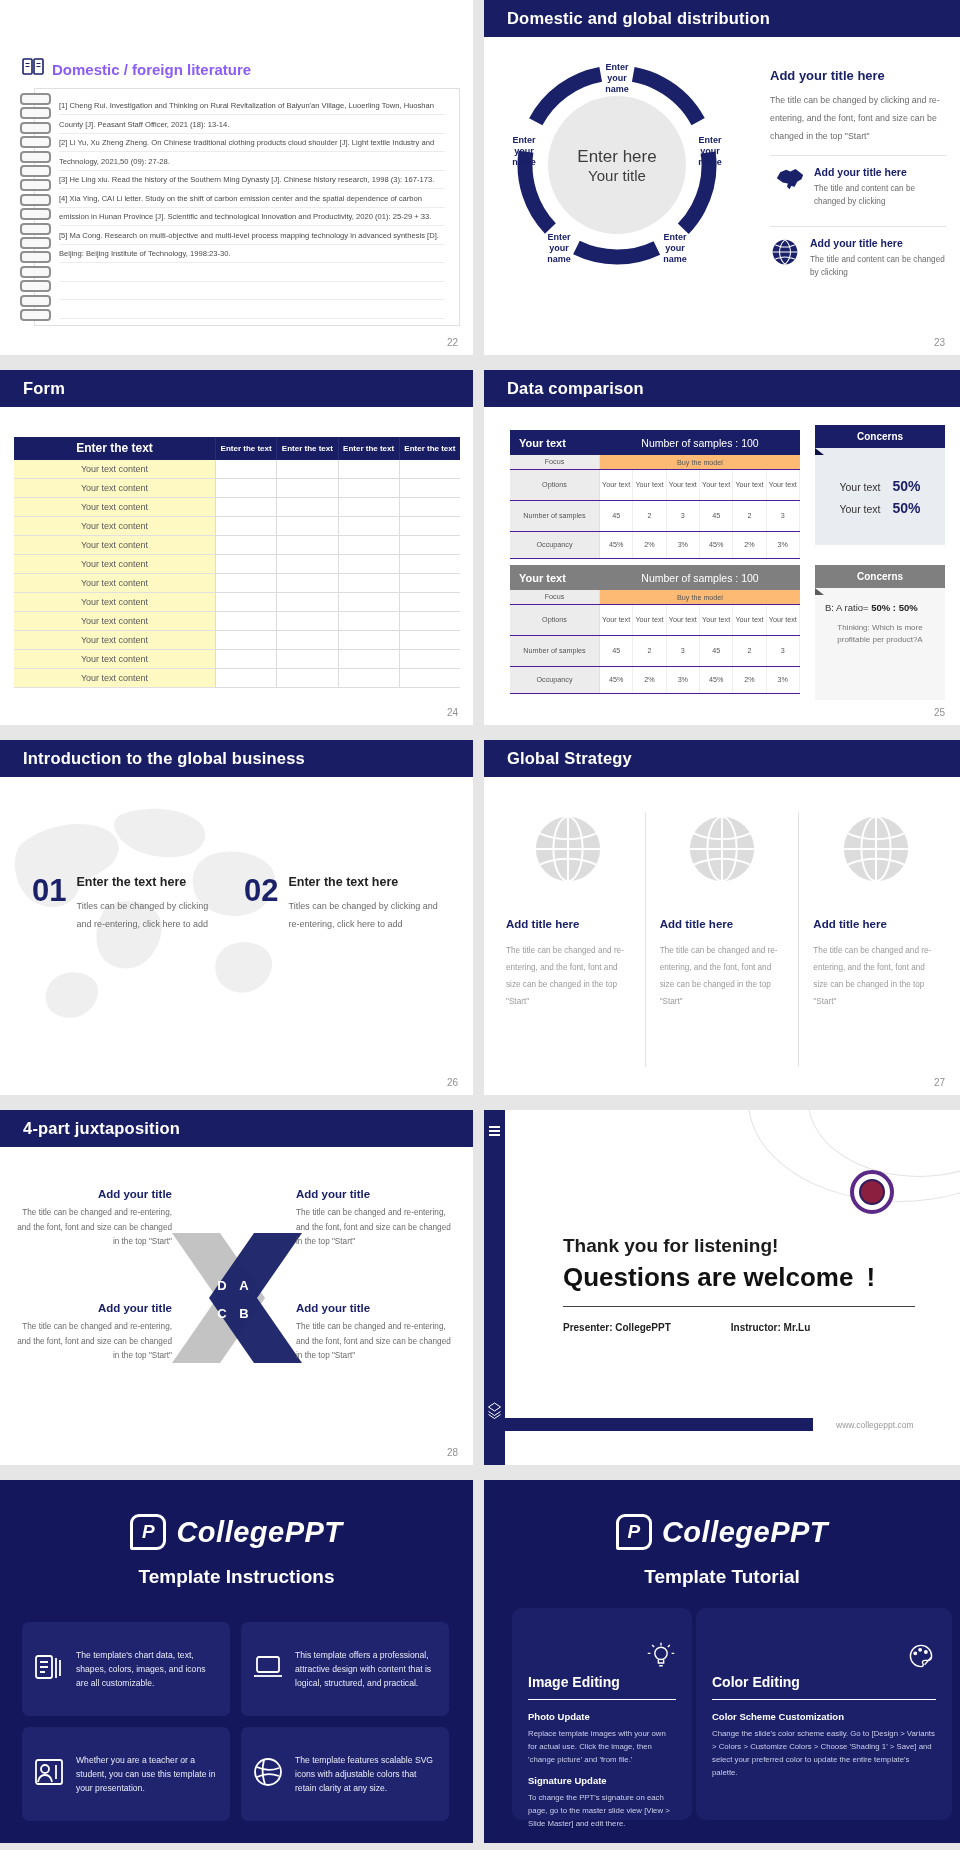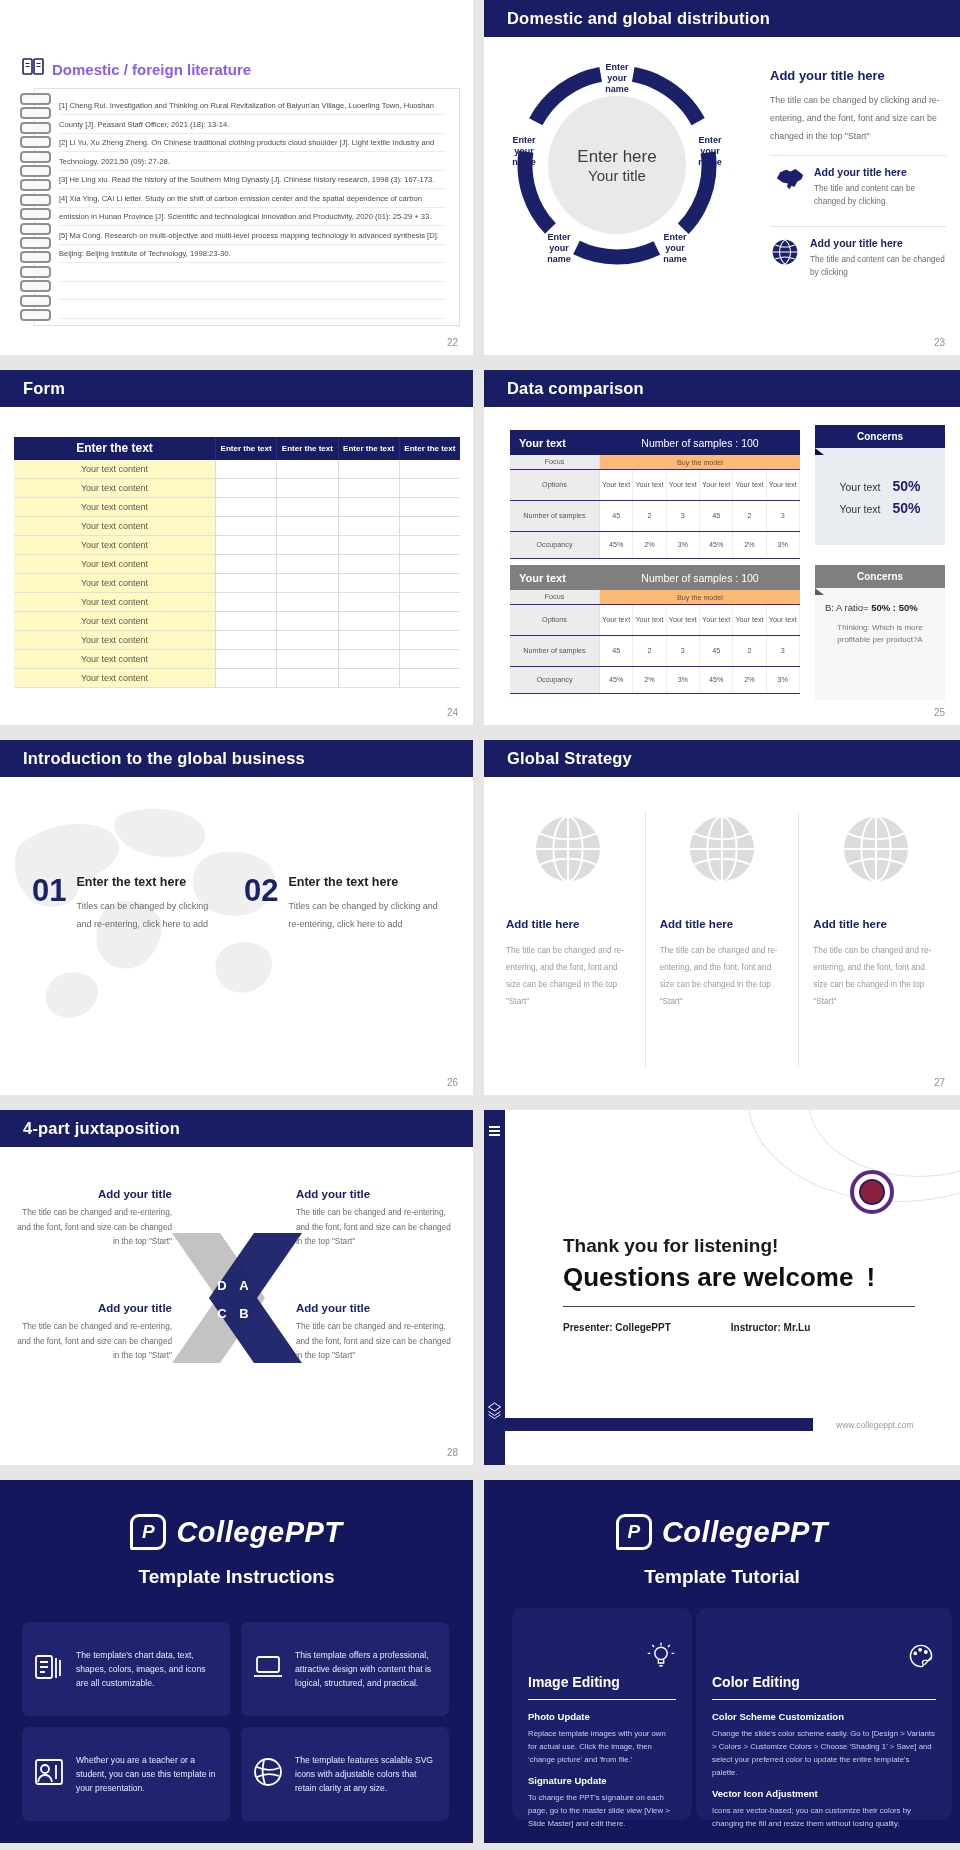--- a/index.html
+++ b/index.html
@@ -647,20 +647,16 @@
               <circle cx="10.5" cy="14" r="1.4" fill="#fff"></circle>
               <circle cx="16" cy="10" r="1.4" fill="#fff"></circle>
               <circle cx="22.5" cy="12.5" r="1.4" fill="#fff"></circle>
               <path d="M21 27l8-9"></path>
             </svg></span>
       </div>
       <div class="tut-sec">
         <div class="sh">Color Scheme Customization</div>
         <div class="sb">Change the slide's color scheme easily. Go to [Design &gt; Variants &gt; Colors &gt; Customize Colors &gt; Choose 'Shading 1' &gt; Save] and select your preferred color to update the entire template's palette.</div>
       </div>
-      <div class="tut-sec">
-        <div class="sh">Vector Icon Adjustment</div>
-        <div class="sb">Icons are vector-based; you can customize their colors by changing the fill and resize them without losing quality.</div>
-      </div>
     </div>
   </div>
 
 </div>
 
 </body></html>

